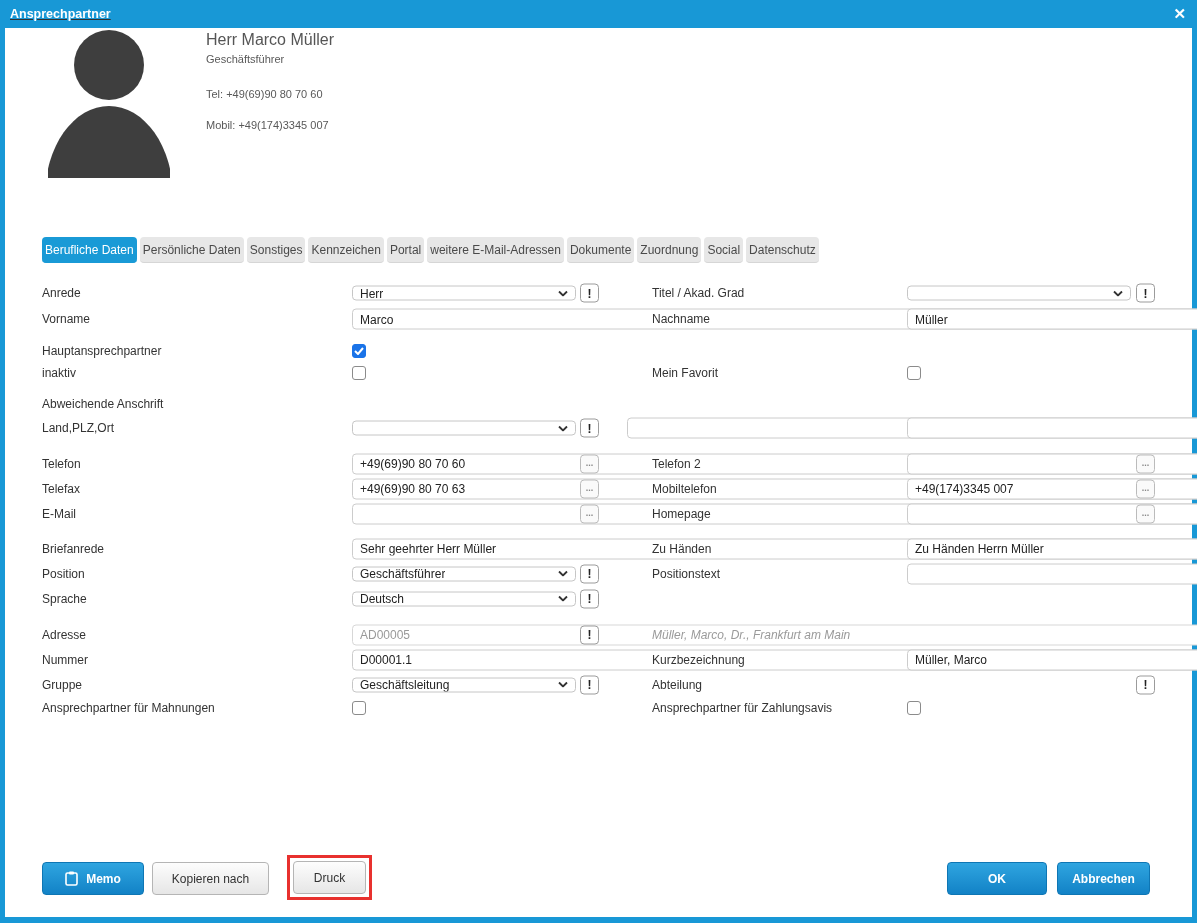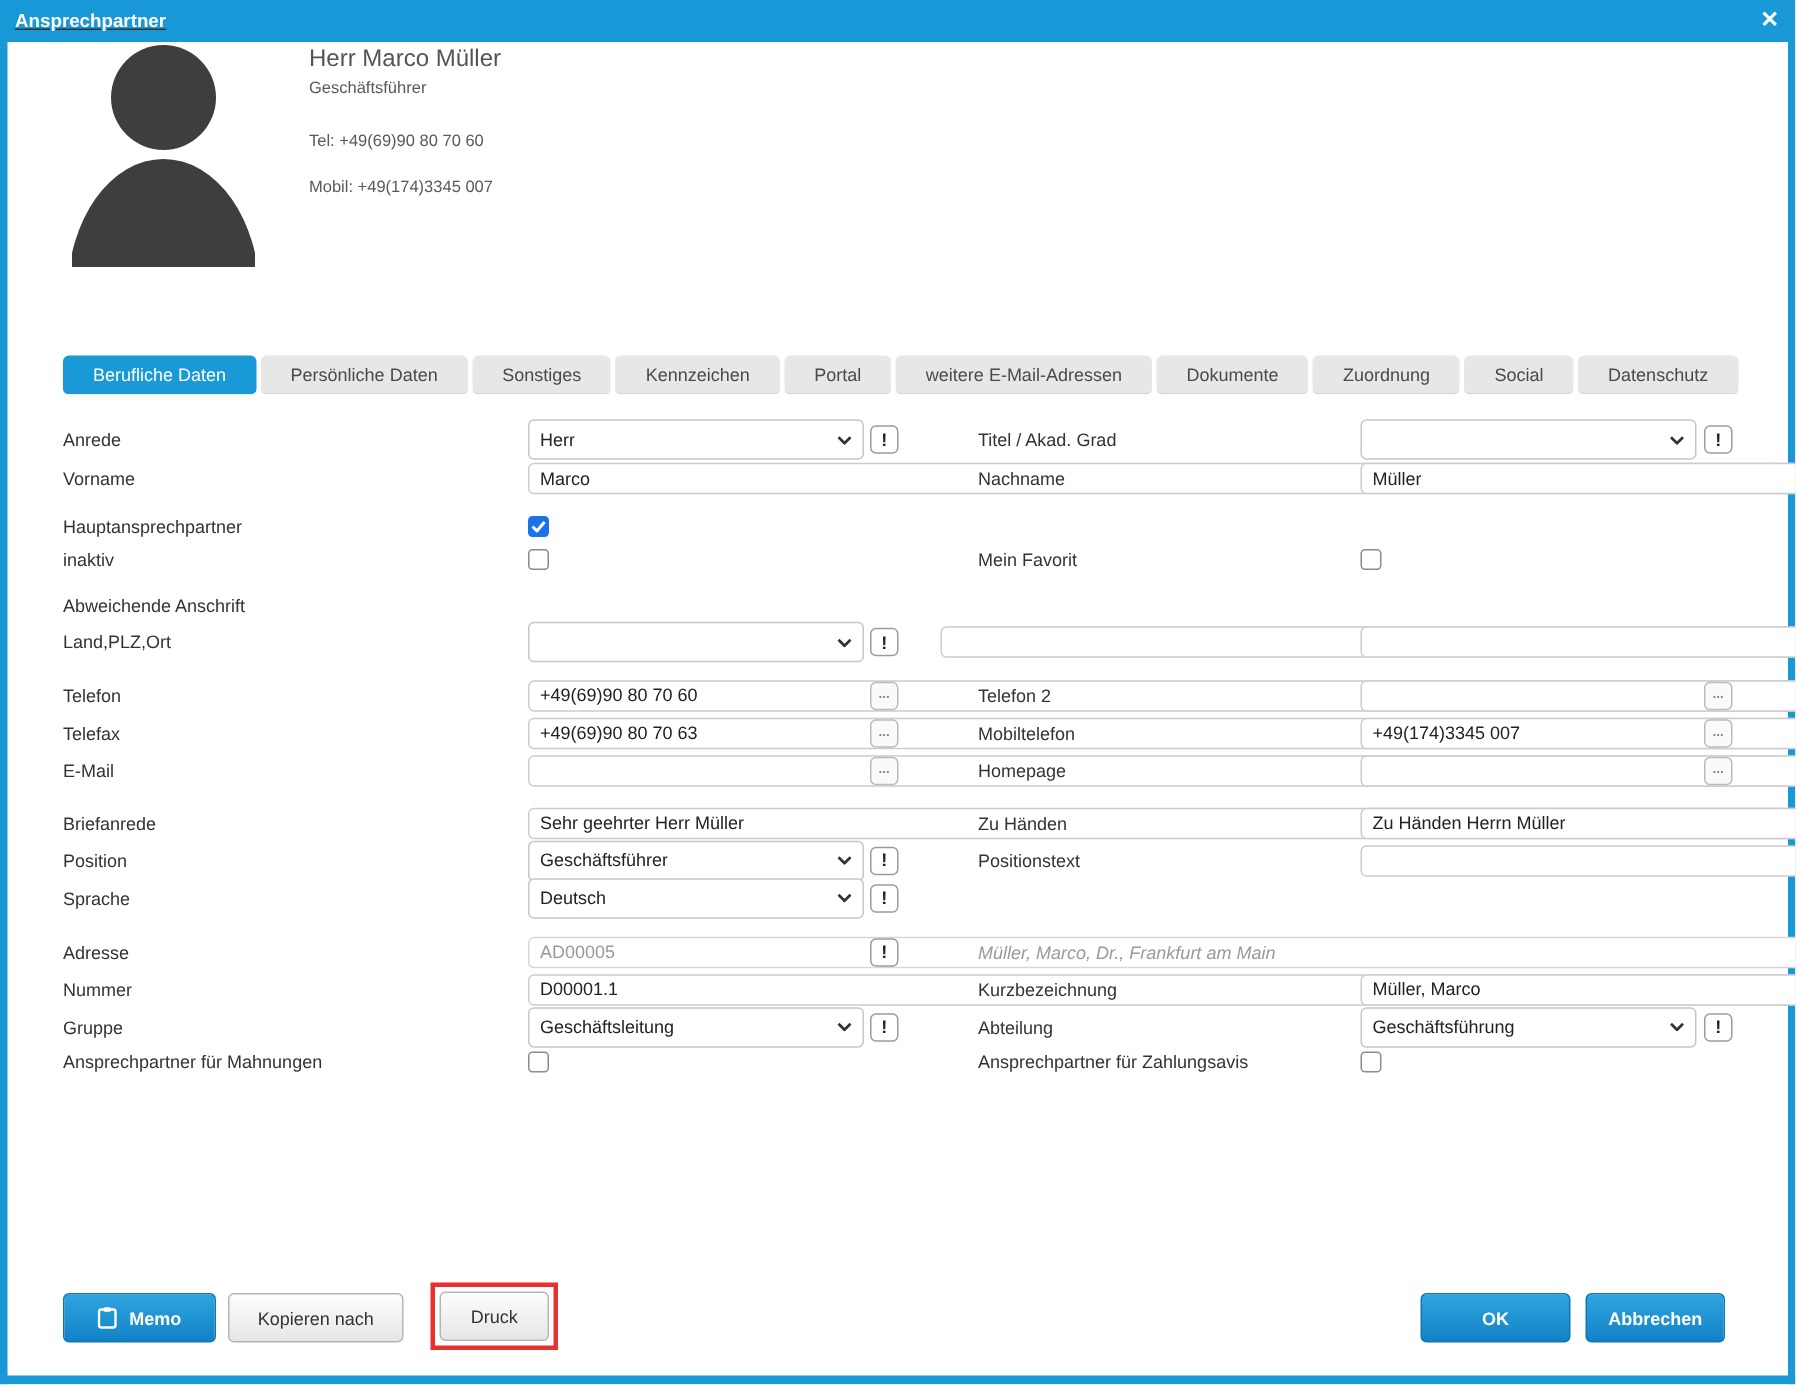--- a/index.html
+++ b/index.html
@@ -23,42 +23,42 @@
   .avatar .head { position:absolute; left:26px; top:0; width:70px; height:70px; border-radius:50%; background:#3e3e3e; }
   .avatar .torso { position:absolute; left:-3px; top:76px; width:128px; height:110px; border-radius:52% 52% 0 0 / 85% 85% 0 0; background:#3e3e3e; }
   .hinfo { margin-left:36px; padding-top:1px; color:#595959; }
   .hname { font-size:16px; color:#555; }
   .hrole { font-size:11px; margin-top:4px; }
   .htel  { font-size:11px; margin-top:23px; }
   .hmob  { font-size:11px; margin-top:19px; }
 
   
   .tabs { position:absolute; top:237px; left:42px; display:flex; }
-  .tab { height:26px; display:flex; align-items:center; padding:0 20px; margin-right:3px; background:#e7e7e7; color:#4a4a4a;
+  .tab { height:26px; display:flex; align-items:center; padding:0 3px; margin-right:3px; background:#e7e7e7; color:#4a4a4a;
          border-radius:4px; border-bottom:1px solid #d6d6d6; font-size:12px; cursor:pointer; white-space:nowrap; }
   .tab.active { background:#199ad6; color:#fff; border-bottom:1px solid #199ad6; }
 
   
   .form { position:absolute; top:280px; left:0; right:0; }
   .row { position:relative; height:26px; }
   .row.cb { height:22px; }
   .row.t25 { height:25px; }
   .sp8 { height:8px; } .sp9 { height:9px; } .sp10 { height:10px; } .sp11 { height:11px; }
   .lbl1 { position:absolute; left:42px; top:50%; transform:translateY(-50%); color:#333; }
   .lbl2 { position:absolute; left:652px; top:50%; transform:translateY(-50%); color:#333; }
   .pos-f1 { position:absolute; left:352px; width:224px; top:50%; transform:translateY(-50%); }
   .pos-x1 { position:absolute; left:580px; top:50%; transform:translateY(-50%); }
   .pos-f2 { position:absolute; left:907px; width:224px; top:50%; transform:translateY(-50%); }
   .pos-x2 { position:absolute; left:1136px; top:50%; transform:translateY(-50%); }
   .pos-wide { position:absolute; left:352px; width:780px; top:50%; transform:translateY(-50%); }
   .pos-mid { position:absolute; left:627px; width:228px; top:50%; transform:translateY(-50%); }
 
   input.txt { width:100%; height:21px; border:1px solid #ccc; border-radius:4px; padding:0 7px; font:12px "Liberation Sans",sans-serif; color:#222; background:#fff; outline:none; }
   input.txt.ro { color:#999; border-color:#d7d7d7; }
-  .select { height:27px; border:1px solid #c6c6c6; border-radius:4px; background:#fff; display:flex; align-items:center; justify-content:space-between; padding:4px 7px; cursor:pointer; }
+  .select { height:15px; border:1px solid #c6c6c6; border-radius:4px; background:#fff; display:flex; align-items:center; justify-content:space-between; padding:4px 7px; cursor:pointer; }
   .select .sval { color:#222; white-space:nowrap; overflow:hidden; }
   .select svg { flex:none; margin-left:4px; }
 
   .exc { width:19px; height:19px; border:1px solid #9b9b9b; border-radius:4px; background:#fff; font:bold 12px "Liberation Sans",sans-serif; color:#222; display:flex; align-items:center; justify-content:center; cursor:pointer; }
   .dots { width:19px; height:19px; border:1px solid #bbb; border-radius:4px; background:#fafafa; font:bold 9px "Liberation Sans",sans-serif; color:#888; display:flex; align-items:flex-start; justify-content:center; line-height:14px; cursor:pointer; }
 
   .checkbox { width:14px; height:14px; border:1px solid #8b8b8b; border-radius:3px; background:#fff; display:flex; align-items:center; justify-content:center; cursor:pointer; }
   .checkbox svg { display:none; }
   .checkbox.checked { background:#1a73e8; border-color:#1a73e8; }
   .checkbox.checked svg { display:block; }
@@ -267,26 +267,20 @@
     <div class="row t25">
       <span class="lbl1">Gruppe</span>
       <div class="select pos-f1">
         <span class="sval">Geschäftsleitung</span>
         <svg width="10" height="6" viewBox="0 0 10 6">
             <polyline points="1,1 5,5 9,1" fill="none" stroke="#333" stroke-width="1.8"></polyline>
           </svg>
       </div>
       <button class="exc pos-x1">!</button>
       <span class="lbl2">Abteilung</span>
-      <div class="select pos-f2">
-        <span class="sval">Geschäftsführung</span>
-        <svg width="10" height="6" viewBox="0 0 10 6">
-            <polyline points="1,1 5,5 9,1" fill="none" stroke="#333" stroke-width="1.8"></polyline>
-          </svg>
-      </div>
       <button class="exc pos-x2">!</button>
     </div>
 
     <div class="row cb">
       <span class="lbl1">Ansprechpartner für Mahnungen</span>
       <div class="checkbox pos-f1" style="width:14px">
         
       </div>
       <span class="lbl2">Ansprechpartner für Zahlungsavis</span>
       <div class="checkbox pos-f2" style="width:14px">

